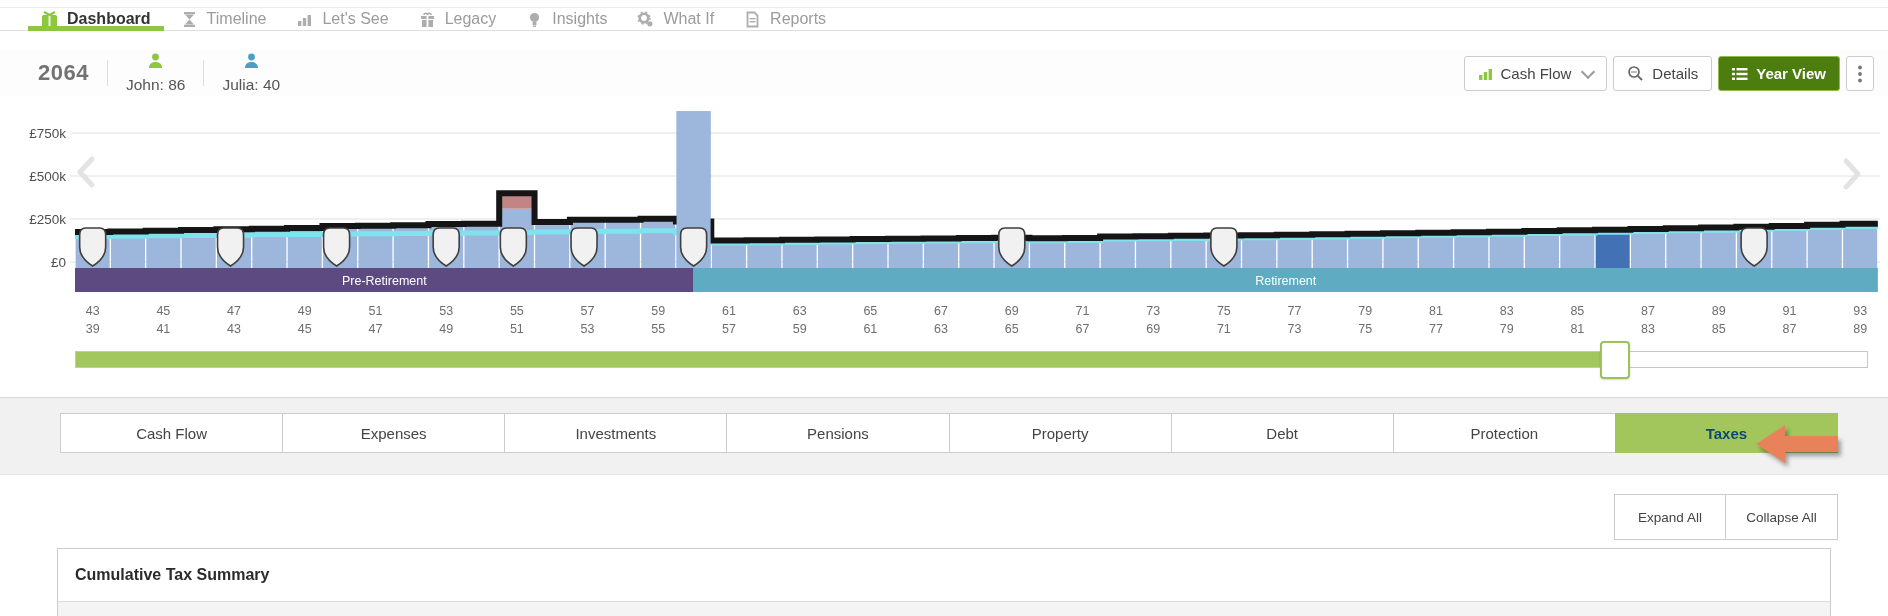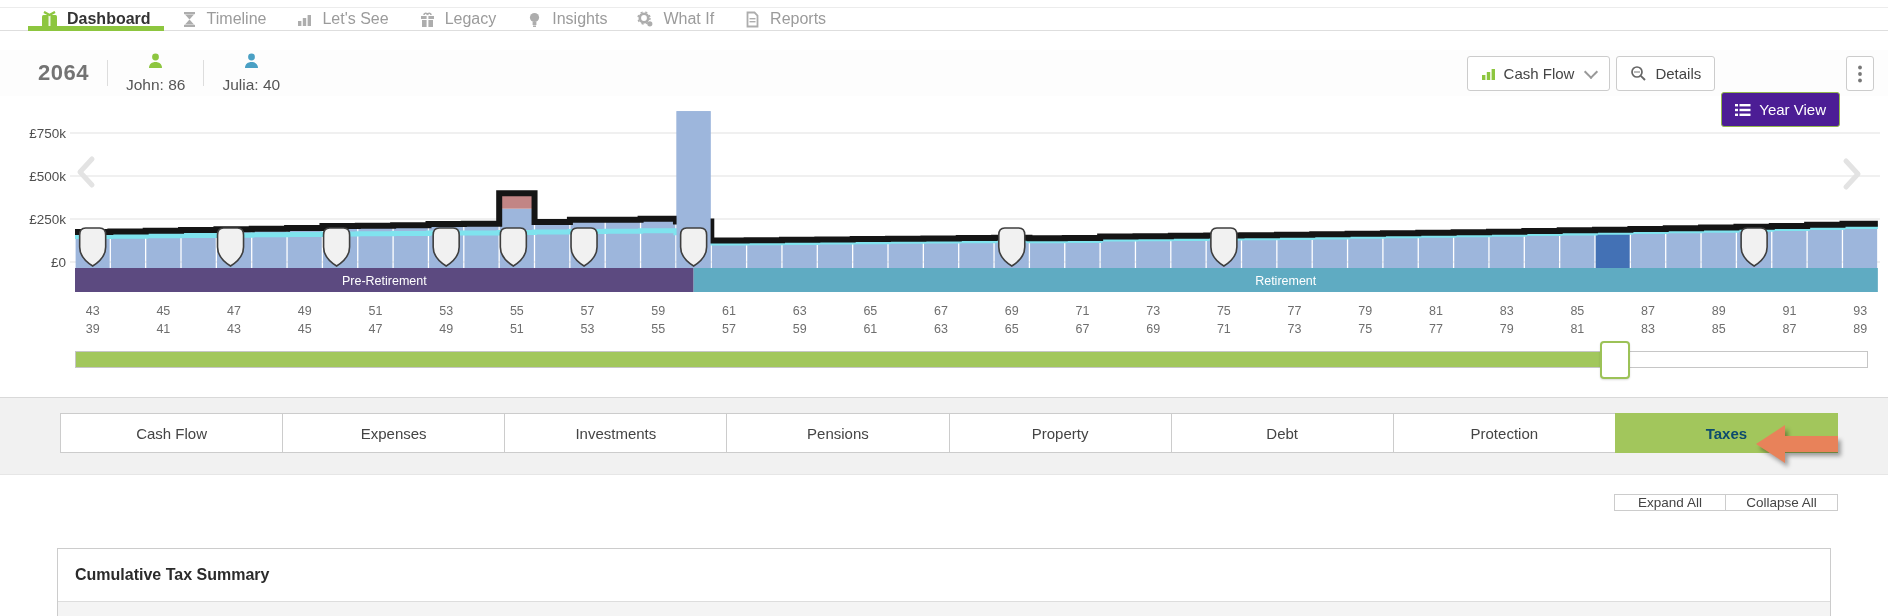--- a/index.html
+++ b/index.html
@@ -20,21 +20,21 @@
   
   .header { position:absolute; top:50px; left:0; right:0; height:46px; background:#fdfdfd;
     display:flex; align-items:center; }
   .year { font-size:22px; font-weight:bold; color:#737373; margin-left:38px; letter-spacing:.5px; }
   .vdiv { width:1px; height:26px; background:#ddd; margin:0 18px; }
   .person { display:flex; align-items:center; gap:7px; font-size:15.5px; color:#555;flex-direction:column; }
   .hdr-buttons { position:absolute; right:14px; top:6px; display:flex; gap:6px; }
   .btn { height:35px; display:flex; align-items:center; gap:8px; padding:0 13px;
     background:#fff; border:1px solid #ccc; border-radius:3px; font-size:15px; color:#444;
     cursor:pointer; }
-  .btn.green { background:#4c1d95; border-color:#93b84e; color:#fff; font-weight:normal;margin-top:36px; }
+  .btn.green { background:#4d7c0f; border-color:#93b84e; color:#fff; font-weight:bold; }
   .btn.kebab { padding:0 11px; }
   .chev-down { width:10px; height:10px; border-right:2px solid #999; border-bottom:2px solid #999;
     transform:rotate(45deg); margin-top:-4px; margin-left:4px; }
 
   
   #chart-svg { position:absolute; left:0; top:95px; width:1888px; height:302px; }
 
   
   .slider { position:absolute; left:75px; top:341px; width:1793px; height:38px; }
   .slider .track { position:absolute; left:0; right:0; top:10px; height:17px; background:#fff;
@@ -50,21 +50,21 @@
     border:1px solid #ccc; background:#fff; }
   .tab { flex:1; display:flex; align-items:center; justify-content:center; font-size:15px;
     color:#444; background:#fff; border-right:1px solid #ccc; cursor:pointer; }
   .tab:last-child { border-right:none; }
   .tab.selected { background:#a2c65c; color:#0c4a6e; font-weight:bold; margin:-1px; padding:1px;
     border-right:none; }
   .cursor-arrow { position:absolute; left:1756px; top:425px; filter:drop-shadow(3px 4px 2px rgba(0,0,0,.35)); }
 
   
   .ec-group { position:absolute; top:494px; right:50px; display:flex; }
-  .ec-btn { min-width:112px; height:17px; background:#fff; border:1px solid #ccc;
+  .ec-btn { min-width:112px; height:46px; background:#fff; border:1px solid #ccc;
     display:flex; align-items:center; justify-content:center; font-size:13.5px; color:#444;
     cursor:pointer; }
   .ec-btn + .ec-btn { border-left:none; }
 
   
   .card { position:absolute; left:57px; right:57px; top:548px; height:120px; background:#fff;
     border:1px solid #ccc; }
   .card-header { height:53px; display:flex; align-items:center; padding:0 17px;
     border-bottom:1px solid #ddd; font-size:16px; font-weight:bold; color:#2b2b2b; }
   .card-body { background:#f4f4f4; height:100%; }

